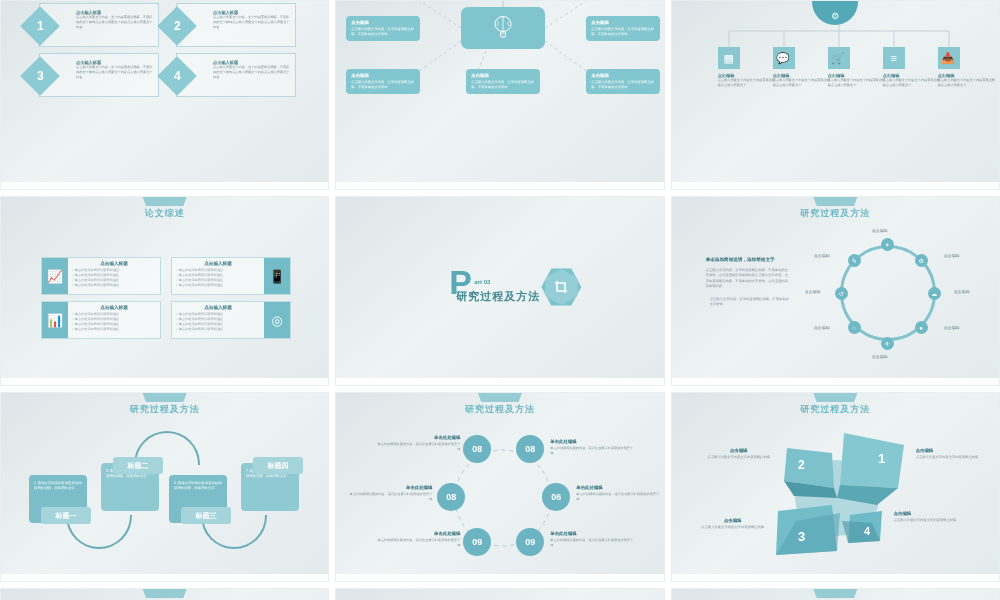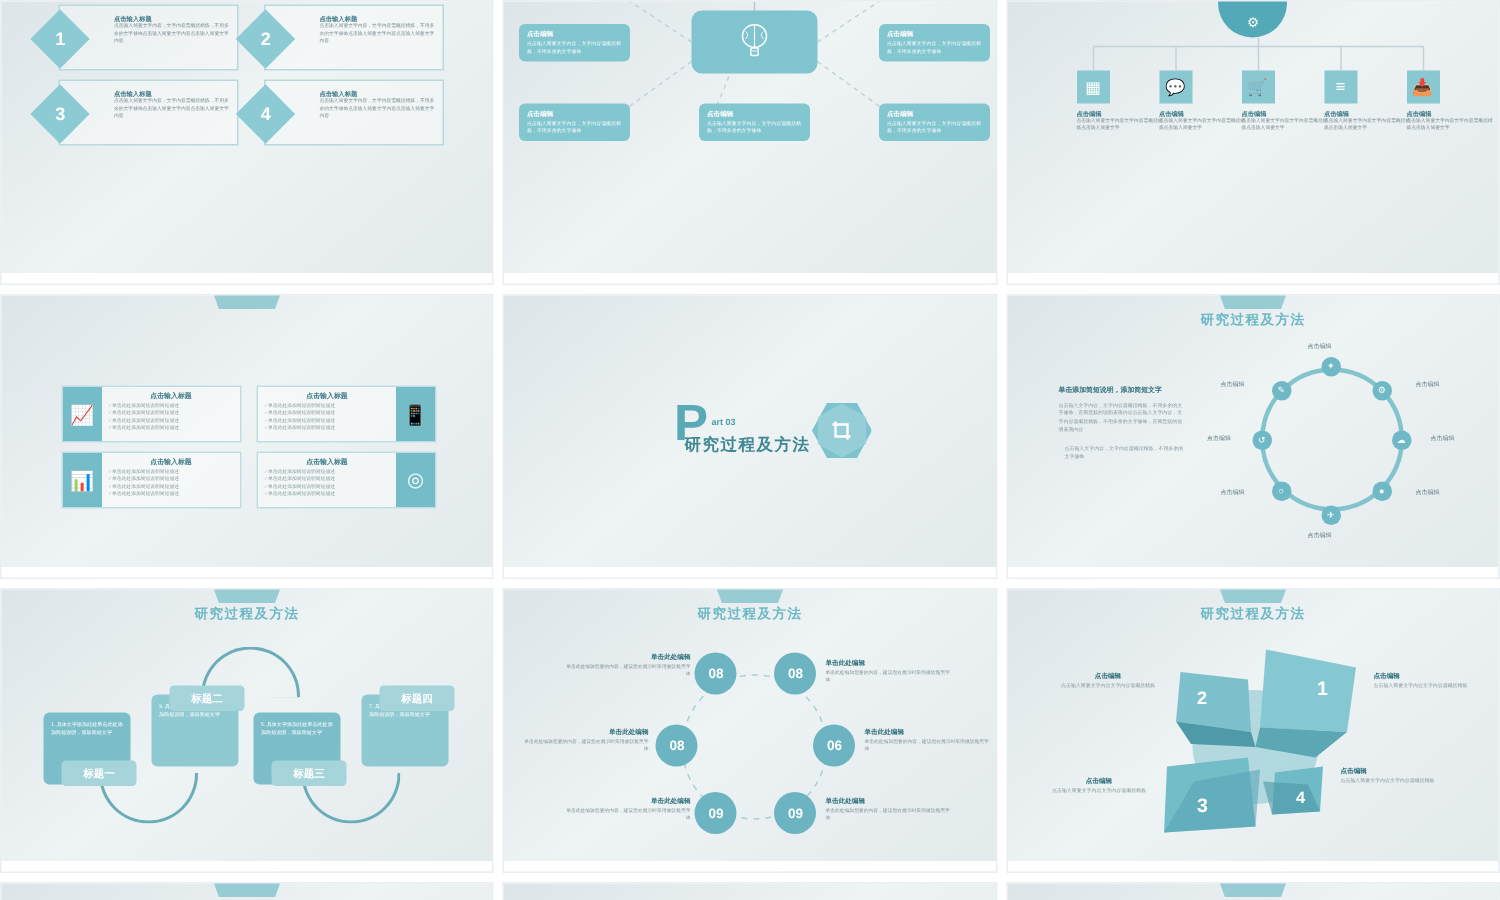--- a/index.html
+++ b/index.html
@@ -236,20 +236,21 @@
     </div>
     <div class="leafcol" style="left:266px;top:46px;">
       <div class="sq">📥</div>
       <div class="txt-h">点击编辑</div>
       <div class="txt-b">点击输入简要文字内容文字内容需概括精炼点击输入简要文字</div>
     </div>
   </div>
 
   <div class="slide">
     <div class="tabtop"></div>
+    <div class="stitle">论文综述</div>
     <div class="p4" style="left:40px;top:60px;">
       <div class="ic">📈</div>
       <div class="bd">
         <div class="bt">点击输入标题</div>
         <ul>
           <li>单击此处添加简短说明简短描述</li>
           <li>单击此处添加简短说明简短描述</li>
           <li>单击此处添加简短说明简短描述</li>
           <li>单击此处添加简短说明简短描述</li>
         </ul>

